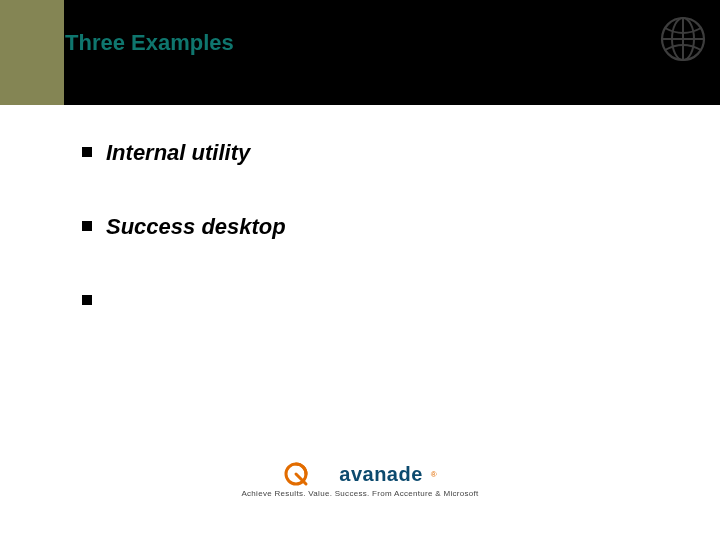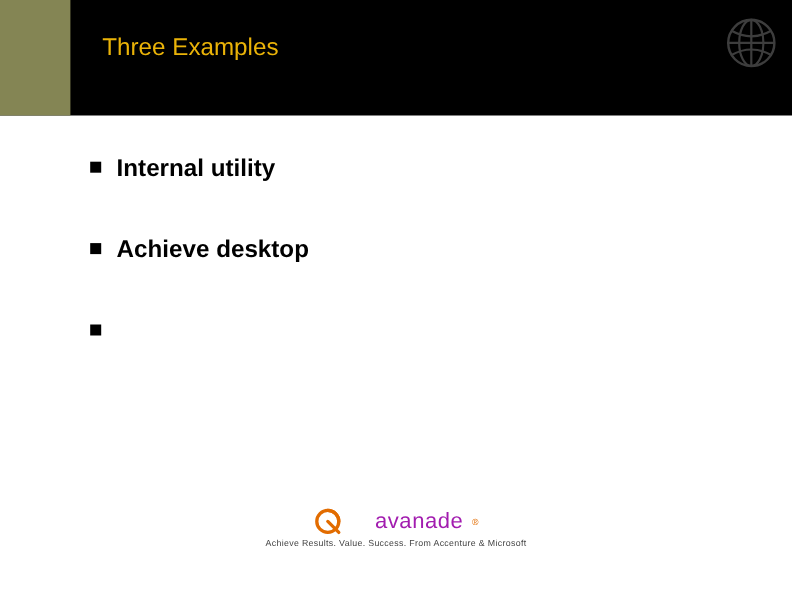--- a/index.html
+++ b/index.html
@@ -30,42 +30,42 @@
     left: 0;
     width: 64px;
     height: 105px;
     background: #848554;
   }
   .title {
     position: absolute;
     top: 30px;
     left: 65px;
     font-size: 22px;
-    color: #eab308;
-    font-weight: 400;
-    padding-left: 28px;
+    color: #0f766e;
+    font-weight: 700;
   }
   .globe {
     position: absolute;
     top: 16px;
     right: 14px;
     width: 46px;
     height: 46px;
     opacity: 0.45;
   }
   .body {
     position: absolute;
     top: 140px;
     left: 82px;
     right: 60px;
   }
   .bullet-row {
     display: flex;
     align-items: flex-start;
     margin-bottom: 48px;
+    font-style: italic;
   }
   .bullet-mark {
     width: 10px;
     height: 10px;
     background: #000;
     margin-top: 7px;
     margin-right: 14px;
     flex: 0 0 auto;
   }
   .bullet-text {
@@ -86,22 +86,22 @@
     display: flex;
     align-items: center;
     gap: 6px;
   }
   .logo-mark {
     width: 26px;
     height: 26px;
   }
   .logo-word {
     font-size: 20px;
-    color: #a21caf;
-    font-weight: 400;
+    color: #0c4a6e;
+    font-weight: 700;
     letter-spacing: 0.5px;
     margin-left: 24px;
   }
   .logo-reg {
     font-size: 8px;
     color: #e26c00;
     vertical-align: super;
     margin-left: 2px;
   }
   .tagline {
@@ -131,21 +131,21 @@
     </span>
   </div>
 
   <div class="body">
     <div class="bullet-row">
       <div class="bullet-mark"></div>
       <div class="bullet-text">Internal utility</div>
     </div>
     <div class="bullet-row">
       <div class="bullet-mark"></div>
-      <div class="bullet-text">Achieve desktop</div>
+      <div class="bullet-text">Success desktop</div>
     </div>
     <div class="bullet-row">
       <div class="bullet-mark"></div>
     </div>
   </div>
 
   <div class="logo-block">
     <div class="logo-row">
       <span class="logo-mark">
         <svg viewBox="0 0 26 26" width="26" height="26">

